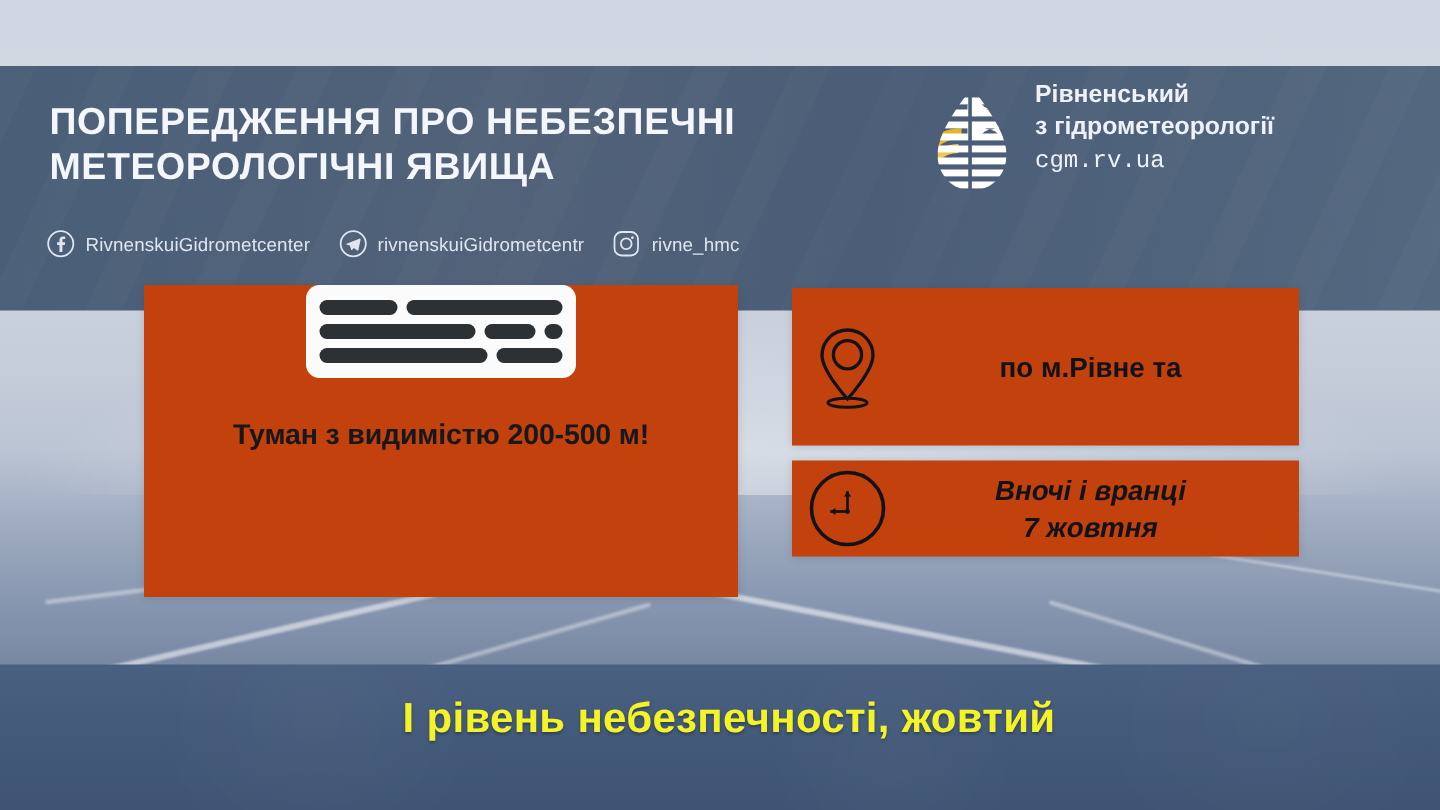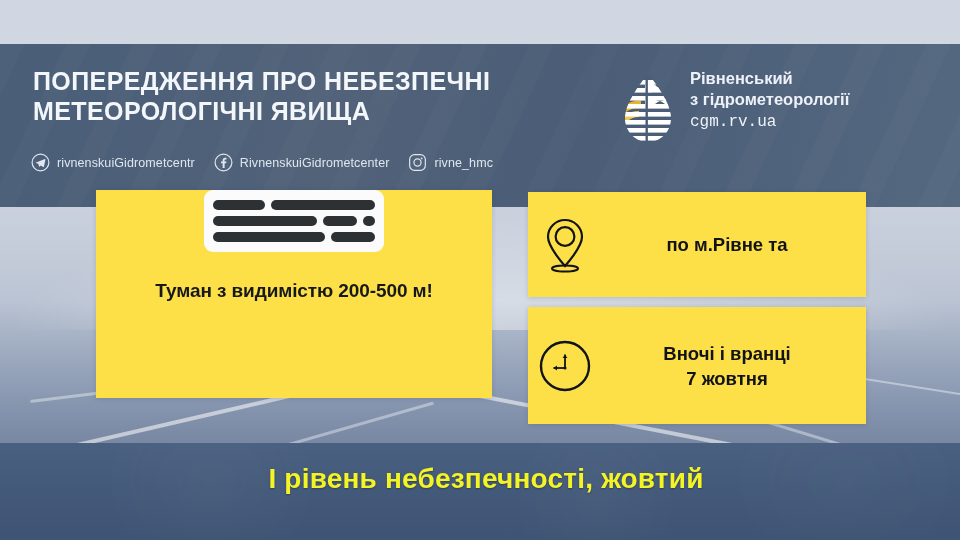--- a/index.html
+++ b/index.html
@@ -35,41 +35,41 @@
     font-size:25px;line-height:30px;font-weight:700;letter-spacing:.4px;
     text-transform:uppercase;font-stretch:condensed;}
   .title span{display:block;}
 
   .socials{position:absolute;left:31px;top:109px;display:flex;align-items:center;gap:0;}
   .soc{display:flex;align-items:center;margin-right:19px;}
   .soc-ico{width:19px;height:19px;margin-right:7px;flex:none;}
   .soc-label{color:#dfe6ef;font-size:12.5px;letter-spacing:.1px;white-space:nowrap;}
 
   
-  .orgblock{position:absolute;left:619px;top:24px;display:flex;align-items:flex-start;}
+  .orgblock{position:absolute;left:619px;top:9px;display:flex;align-items:flex-start;}
   .orglogo{width:58px;height:74px;flex:none;margin-top:4px;}
   .orgtext{margin-left:13px;color:#eef2f8;}
   .orgtext .l{font-size:16.5px;font-weight:700;line-height:21px;white-space:nowrap;}
   .orgtext .site{font-size:16px;font-weight:400;line-height:21px;margin-top:2px;
     font-family:Liberation Mono, monospace;}
 
   
-  .card{position:absolute;background:#fde047;
+  .card{position:absolute;background:#c2410c;
     box-shadow:0 1px 5px rgba(40,55,80,.18);}
   .card-main{left:96px;top:190px;width:396px;height:208px;
     display:flex;flex-direction:column;align-items:center;justify-content:flex-start;}
   .fogwrap{width:180px;height:62px;background:#fbfbfb;border-radius:9px;
     display:flex;align-items:center;justify-content:center;}
   .card-main-text{margin-top:28px;font-size:19px;font-weight:700;color:#16181c;
     text-align:center;letter-spacing:-.1px;}
 
   .card-loc{left:528px;top:192px;width:338px;height:105px;
     display:flex;align-items:center;}
-  .card-time{left:528px;top:307px;width:338px;height:117px;
-    display:flex;align-items:center;}
+  .card-time{left:528px;top:307px;width:338px;height:64px;
+    display:flex;align-items:center;font-style:italic;}
   .card-ico{width:74px;display:flex;align-items:center;justify-content:center;flex:none;}
   .card-txt{flex:1;text-align:center;font-size:18.5px;font-weight:700;color:#111318;
     line-height:25px;padding-right:14px;}
   .card-txt span{display:block;}
 
   
   .footer{position:absolute;left:0;bottom:0;width:960px;height:97px;
     background:linear-gradient(180deg,#4a6080 0%,#445a7a 45%,#3f5474 100%);
     overflow:hidden;}
   .footer-tex{position:absolute;inset:0;opacity:.30;
@@ -105,31 +105,31 @@
     <div class="title">
       <span>ПОПЕРЕДЖЕННЯ ПРО НЕБЕЗПЕЧНІ</span>
       <span>МЕТЕОРОЛОГІЧНІ ЯВИЩА</span>
     </div>
 
     <div class="socials">
 
       <a class="soc" style="text-decoration:none">
         <svg class="soc-ico" viewBox="0 0 24 24">
           <circle cx="12" cy="12" r="10.6" fill="none" stroke="#dfe6ef" stroke-width="1.5"></circle>
+          <path d="M13.4 19v-6h2l.3-2.3h-2.3V9.2c0-.66.18-1.1 1.13-1.1h1.25V6.06c-.22-.03-.96-.1-1.83-.1-1.82 0-3.05 1.1-3.05 3.13V10.7H8.9V13h2v6z" fill="#dfe6ef"></path>
+        </svg>
+        <span class="soc-label">RivnenskuiGidrometcenter</span>
+      </a>
+
+      <a class="soc" style="text-decoration:none">
+        <svg class="soc-ico" viewBox="0 0 24 24">
+          <circle cx="12" cy="12" r="10.6" fill="none" stroke="#dfe6ef" stroke-width="1.5"></circle>
           <path d="M17.6 7.6 6.4 11.9c-.55.22-.54.54-.1.67l2.8.87 1.08 3.3c.13.36.24.5.5.5.25 0 .36-.12.5-.26l1.34-1.3 2.8 2.07c.5.28.87.14 1-.48l1.8-8.5c.18-.77-.28-1.1-.52-1.17z" fill="#dfe6ef"></path>
         </svg>
         <span class="soc-label">rivnenskuiGidrometcentr</span>
-      </a>
-
-      <a class="soc" style="text-decoration:none">
-        <svg class="soc-ico" viewBox="0 0 24 24">
-          <circle cx="12" cy="12" r="10.6" fill="none" stroke="#dfe6ef" stroke-width="1.5"></circle>
-          <path d="M13.4 19v-6h2l.3-2.3h-2.3V9.2c0-.66.18-1.1 1.13-1.1h1.25V6.06c-.22-.03-.96-.1-1.83-.1-1.82 0-3.05 1.1-3.05 3.13V10.7H8.9V13h2v6z" fill="#dfe6ef"></path>
-        </svg>
-        <span class="soc-label">RivnenskuiGidrometcenter</span>
       </a>
 
       <a class="soc" style="text-decoration:none;margin-right:0">
         <svg class="soc-ico" viewBox="0 0 24 24">
           <rect x="2.1" y="2.1" width="19.8" height="19.8" rx="6" ry="6" fill="none" stroke="#dfe6ef" stroke-width="1.5"></rect>
           <circle cx="12" cy="12" r="4.5" fill="none" stroke="#dfe6ef" stroke-width="1.5"></circle>
           <circle cx="17.2" cy="6.9" r="1.15" fill="#dfe6ef"></circle>
         </svg>
         <span class="soc-label">rivne_hmc</span>
       </a>

